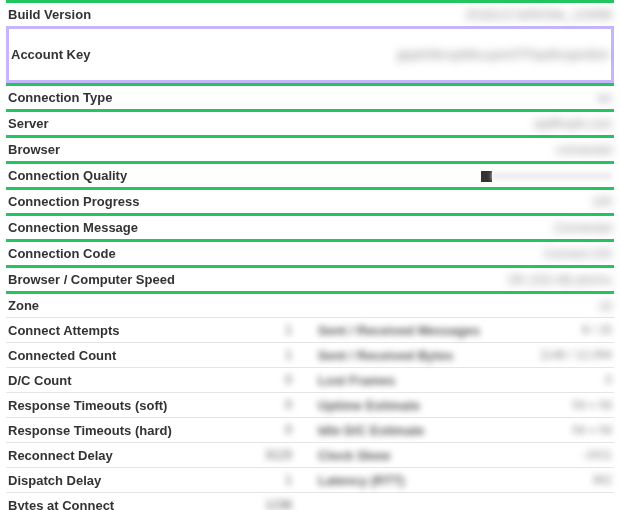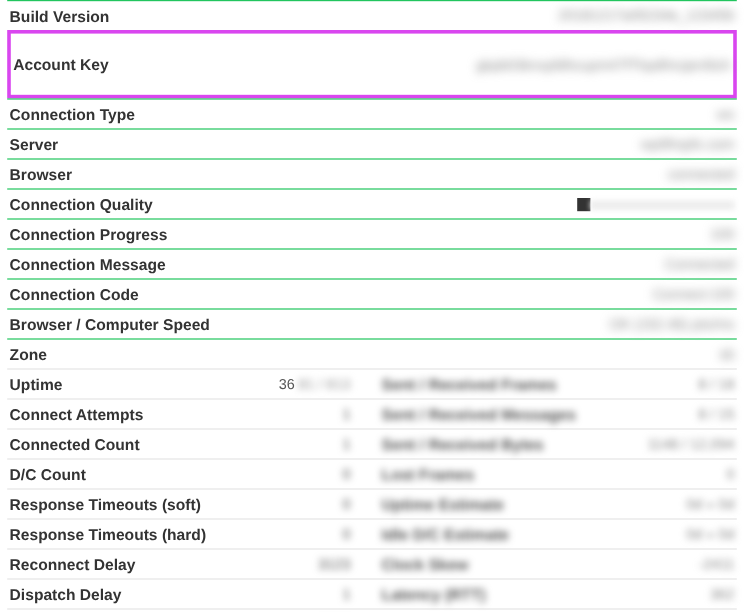--- a/index.html
+++ b/index.html
@@ -11,26 +11,26 @@
       width: 620px;
       height: 510px;
       overflow: hidden;
     }
     .container {
       padding: 0 6px;
     }
     .row {
       display: flex;
       align-items: center;
-      border-top: 1px solid #22c55e;
+      border-top: 3px solid #22c55e;
       min-height: 25px;
       padding: 4px 2px;
     }
     .row.highlighted {
-      border: 3px solid #d946ef;
+      border: 3px solid #c4b5fd;
       padding: 18px 2px;
     }
     .label {
       font-weight: bold;
       color: #333;
       flex: 0 0 auto;
       min-width: 180px;
     }
     .value {
       flex: 1;
@@ -154,30 +154,20 @@
       </div>
       <div class="row">
         <span class="label">Zone</span>
         <span class="value">sb</span>
       </div>
     </div>
 
   <div id="split-rows">
       <div class="two-col">
         <div class="left-pair">
-          <span class="label left-label">Uptime</span>
-          <span class="val-left"><span>36</span><span class="blur">81 / 813</span></span>
-        </div>
-        <div class="right-pair">
-          <span class="label right-label">Sent / Received Frames</span>
-          <span class="val-right">8 / 18</span>
-        </div>
-      </div>
-      <div class="two-col">
-        <div class="left-pair">
           <span class="label left-label">Connect Attempts</span>
           <span class="val-left" style="filter: blur(3px);">1</span>
         </div>
         <div class="right-pair">
           <span class="label right-label">Sent / Received Messages</span>
           <span class="val-right">8 / 15</span>
         </div>
       </div>
       <div class="two-col">
         <div class="left-pair">

